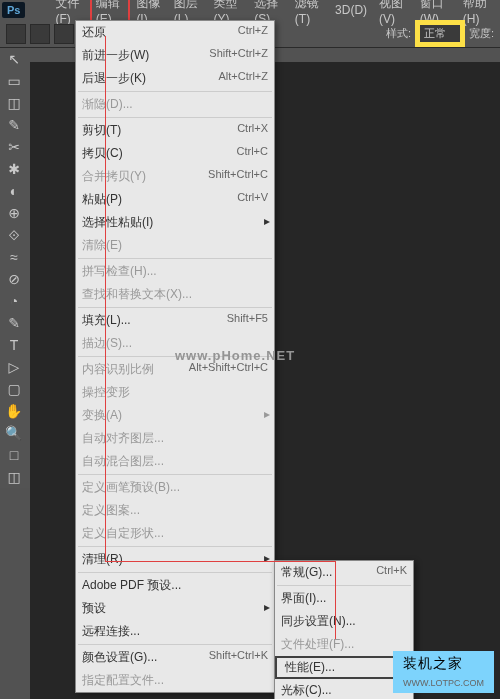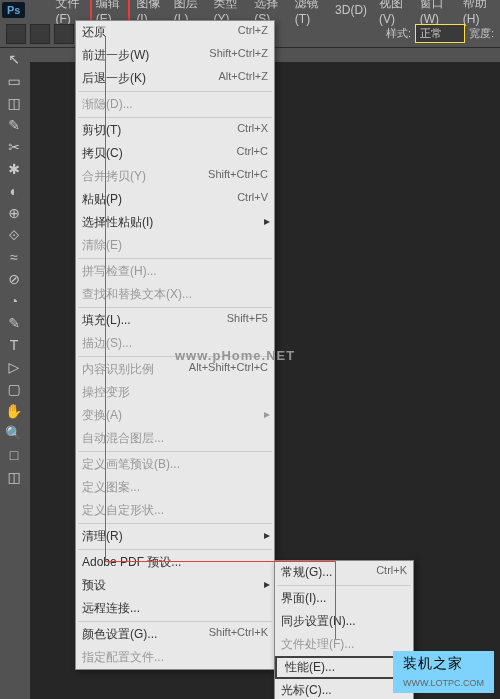--- a/index.html
+++ b/index.html
@@ -4,21 +4,21 @@
 <style>
 * { margin: 0; padding: 0; box-sizing: border-box; }
 body { font-family: "Microsoft YaHei", sans-serif; font-size: 12px; background: #525252; width: 500px; height: 699px; overflow: hidden; position: relative; }
 .menubar { background: #535353; height: 20px; display: flex; align-items: center; padding: 0 2px; }
 .ps-logo { background: #0c1824; color: #5fa6d6; font-weight: bold; padding: 2px 5px; font-size: 11px; border-radius: 2px; margin-right: 24px; }
 .menu-item { color: #c8c8c8; padding: 2px 6px; cursor: default; }
 .menu-item.hl { border: 2px solid #e04040; padding: 0 4px; }
 .toolbar-row { background: #535353; height: 28px; border-bottom: 1px solid #2a2a2a; display: flex; align-items: center; padding: 0 6px; gap: 4px; }
 .tool-icon { width: 20px; height: 20px; background: #3a3a3a; border: 1px solid #2a2a2a; }
 .tool-label { color: #c8c8c8; font-size: 11px; }
-.select-box { background: #3a3a3a; color: #c8c8c8; border: 1px solid #fde047; padding: 1px 4px; font-size: 11px; min-width: 50px; }
+.select-box { background: #3a3a3a; color: #c8c8c8; border: 5px solid #fde047; padding: 1px 4px; font-size: 11px; min-width: 50px; }
 .tools-panel { position: absolute; left: 0; top: 48px; width: 30px; background: #535353; }
 .tool { width: 28px; height: 22px; display: flex; align-items: center; justify-content: center; color: #c8c8c8; font-size: 14px; cursor: pointer; }
 .canvas-area { position: absolute; left: 30px; top: 62px; right: 0; bottom: 0; background: #262626; }
 .dropdown { position: absolute; left: 75px; top: 20px; width: 200px; background: #e8e8e8; border: 1px solid #888; box-shadow: 2px 2px 6px rgba(0,0,0,0.4); }
 .dd-item { padding: 3px 6px; color: #333; display: flex; justify-content: space-between; font-size: 12px; cursor: default; position: relative; }
 .dd-item.disabled { color: #999; }
 .dd-item.hl-red { border: 2px solid #404040; padding: 1px 8px; }
 .dd-sep { height: 1px; background: #ccc; margin: 1px 2px; }
 .dd-arrow { position: absolute; right: 4px; }
 .submenu { position: absolute; left: 274px; top: 560px; width: 140px; background: #e8e8e8; border: 1px solid #888; box-shadow: 2px 2px 6px rgba(0,0,0,0.4); }
@@ -147,20 +147,23 @@
       <span class="shortcut">Alt+Shift+Ctrl+C</span>
     </div>
     <div class="dd-item disabled">
       <span>操控变形</span>
     </div>
     <div class="dd-item disabled">
       <span>变换(A)</span>
       <span class="dd-arrow">▸</span>
     </div>
     <div class="dd-item disabled">
+      <span>自动对齐图层...</span>
+    </div>
+    <div class="dd-item disabled">
       <span>自动混合图层...</span>
     </div>
     <div class="dd-sep"></div>
     <div class="dd-item disabled">
       <span>定义画笔预设(B)...</span>
     </div>
     <div class="dd-item disabled">
       <span>定义图案...</span>
     </div>
     <div class="dd-item disabled">

